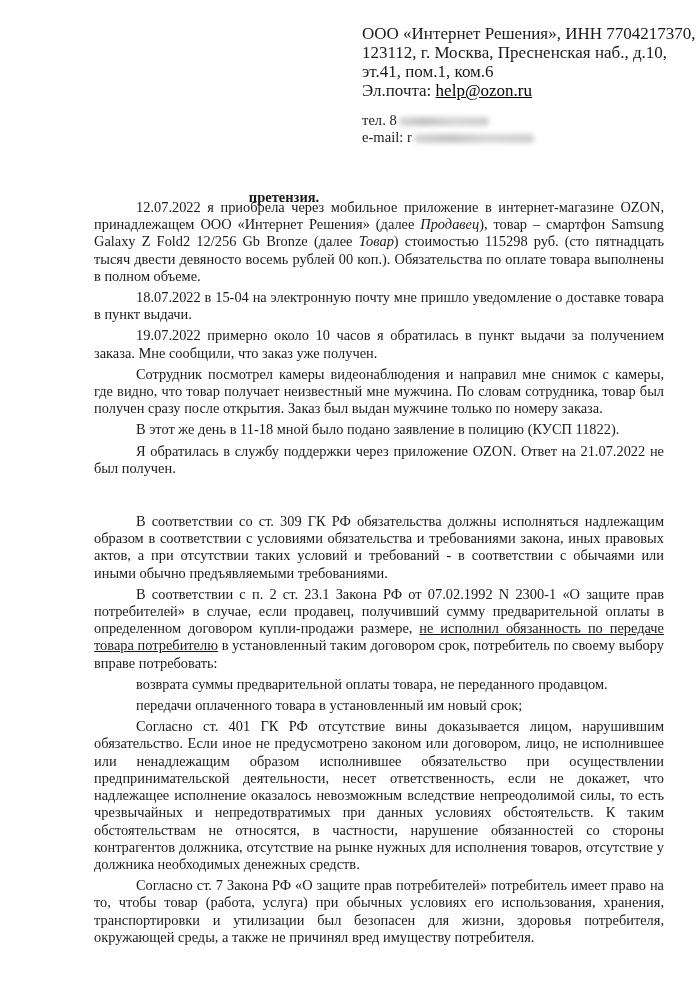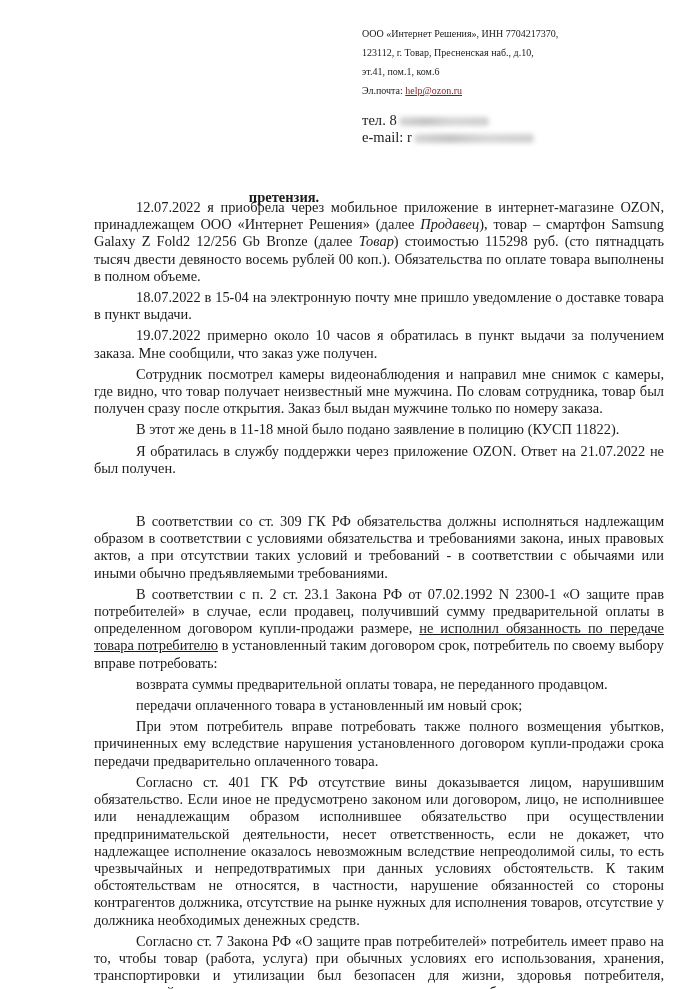--- a/index.html
+++ b/index.html
@@ -3,23 +3,23 @@
 <meta charset="utf-8">
 <style>
   html, body { margin: 0; padding: 0; background: #ffffff; }
   body {
     width: 700px; height: 989px; overflow: hidden; position: relative;
     font-family: "Liberation Serif", "DejaVu Serif", serif;
     color: #1a1a1a;
   }
   .addr {
     position: absolute; left: 362px; top: 24px;
-    font-size: 10px; line-height: 19px;
+    font-size: 17px; line-height: 19px;
   }
-  .addr a { color: #7f1d1d; text-decoration: underline; }
+  .addr a { color: #000000; text-decoration: underline; }
   .from {
     position: absolute; left: 362px; top: 112px;
     font-size: 14.6px; line-height: 17px;
   }
   .blur {
     display: inline-block; height: 9px; vertical-align: middle;
     background: linear-gradient(90deg, #d6d6d6, #c4c4c4 30%, #d8d8d8 60%, #cfcfcf);
     filter: blur(2.5px); border-radius: 4px; margin-left: 2px;
   }
   .title {
@@ -36,21 +36,21 @@
   .body p.big-gap { margin-top: 36px; }
   .body p.list { text-indent: 0; padding-left: 42px; text-align: left; }
   .u { text-decoration: underline; }
   .i { font-style: italic; }
 </style>
 </head>
 <body>
 
 <div class="addr">
   <div>ООО «Интернет Решения», ИНН 7704217370,</div>
-  <div>123112, г. Товар, Пресненская наб., д.10,</div>
+  <div>123112, г. Москва, Пресненская наб., д.10,</div>
   <div>эт.41, пом.1, ком.6</div>
   <div>
     <span>Эл.почта: </span><a>help@ozon.ru</a>
   </div>
 </div>
 
 <div class="from">
   <div>
     <span>тел. 8</span><span class="blur" style="width:90px"></span>
   </div>
@@ -65,16 +65,15 @@
   <p><span>12.07.2022 я приобрела  через мобильное приложение в интернет-магазине OZON, принадлежащем ООО «Интернет Решения»  (далее </span><span class="i">Продавец</span><span>), товар – смартфон Samsung Galaxy Z Fold2 12/256 Gb Bronze  (далее </span><span class="i">Товар</span><span>) стоимостью 115298 руб. (сто пятнадцать тысяч двести девяносто восемь рублей    00 коп.).  Обязательства по оплате товара выполнены в полном объеме.</span></p>
   <p class="gap">18.07.2022 в 15-04  на электронную почту мне пришло уведомление о доставке товара в пункт выдачи.</p>
   <p class="gap">19.07.2022 примерно около 10 часов я  обратилась в пункт выдачи за получением заказа. Мне сообщили, что заказ уже получен.</p>
   <p class="gap">Сотрудник посмотрел камеры видеонаблюдения и направил мне снимок с камеры, где видно, что товар получает неизвестный мне мужчина.  По словам сотрудника, товар был получен сразу после открытия. Заказ был выдан  мужчине только по номеру заказа.</p>
   <p class="gap">В этот же день в 11-18 мной было подано заявление в полицию (КУСП 11822).</p>
   <p class="gap">Я обратилась в службу поддержки через приложение OZON. Ответ на  21.07.2022  не был получен.</p>
   <p class="big-gap">В соответствии со ст. 309 ГК РФ обязательства должны исполняться надлежащим образом в соответствии с условиями обязательства и требованиями закона, иных правовых актов, а при отсутствии таких условий и требований - в соответствии с обычаями или иными обычно предъявляемыми требованиями.</p>
   <p class="gap"><span>В соответствии с п. 2 ст. 23.1 Закона РФ от 07.02.1992 N 2300-1 «О защите прав потребителей» в случае, если продавец, получивший сумму предварительной оплаты в определенном договором купли-продажи размере, </span><span class="u">не исполнил обязанность по передаче товара потребителю</span><span> в установленный таким договором срок, потребитель по своему выбору вправе потребовать:</span></p>
   <p class="gap list">возврата суммы предварительной оплаты товара, не переданного продавцом.</p>
   <p class="gap list">передачи оплаченного товара в установленный им новый срок;</p>
-  <p class="gap">При этом потребитель вправе потребовать также полного возмещения убытков, причиненных ему вследствие нарушения установленного договором купли-продажи срока передачи предварительно оплаченного товара.</p>
   <p class="gap">Согласно   ст. 401 ГК РФ  отсутствие вины доказывается лицом, нарушившим обязательство.  Если иное не предусмотрено законом или договором, лицо, не исполнившее или ненадлежащим образом исполнившее обязательство при осуществлении предпринимательской деятельности, несет ответственность, если не докажет, что надлежащее исполнение оказалось невозможным вследствие непреодолимой силы, то есть чрезвычайных и непредотвратимых при данных условиях обстоятельств. К таким обстоятельствам не относятся, в частности, нарушение обязанностей со стороны контрагентов должника, отсутствие на рынке нужных для исполнения товаров, отсутствие у должника необходимых денежных средств.</p>
   <p class="gap">Согласно  ст. 7 Закона РФ «О защите прав потребителей» потребитель имеет право на то, чтобы товар (работа, услуга) при обычных условиях его использования, хранения, транспортировки и утилизации был безопасен для жизни, здоровья потребителя, окружающей среды, а также не причинял вред имуществу потребителя.</p>
 </div>
 
 </body></html>

